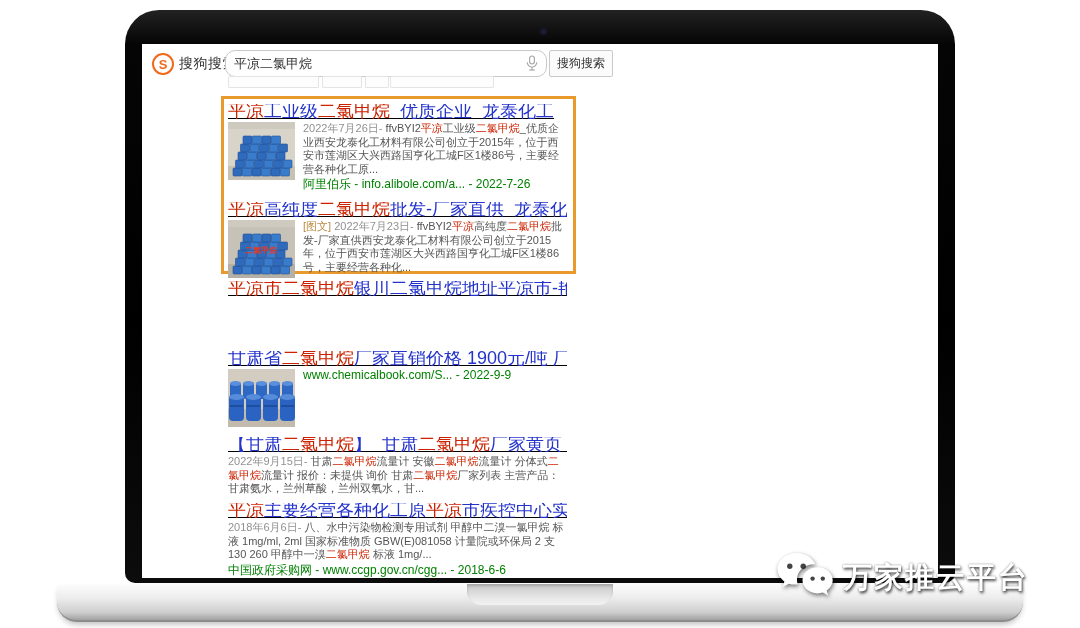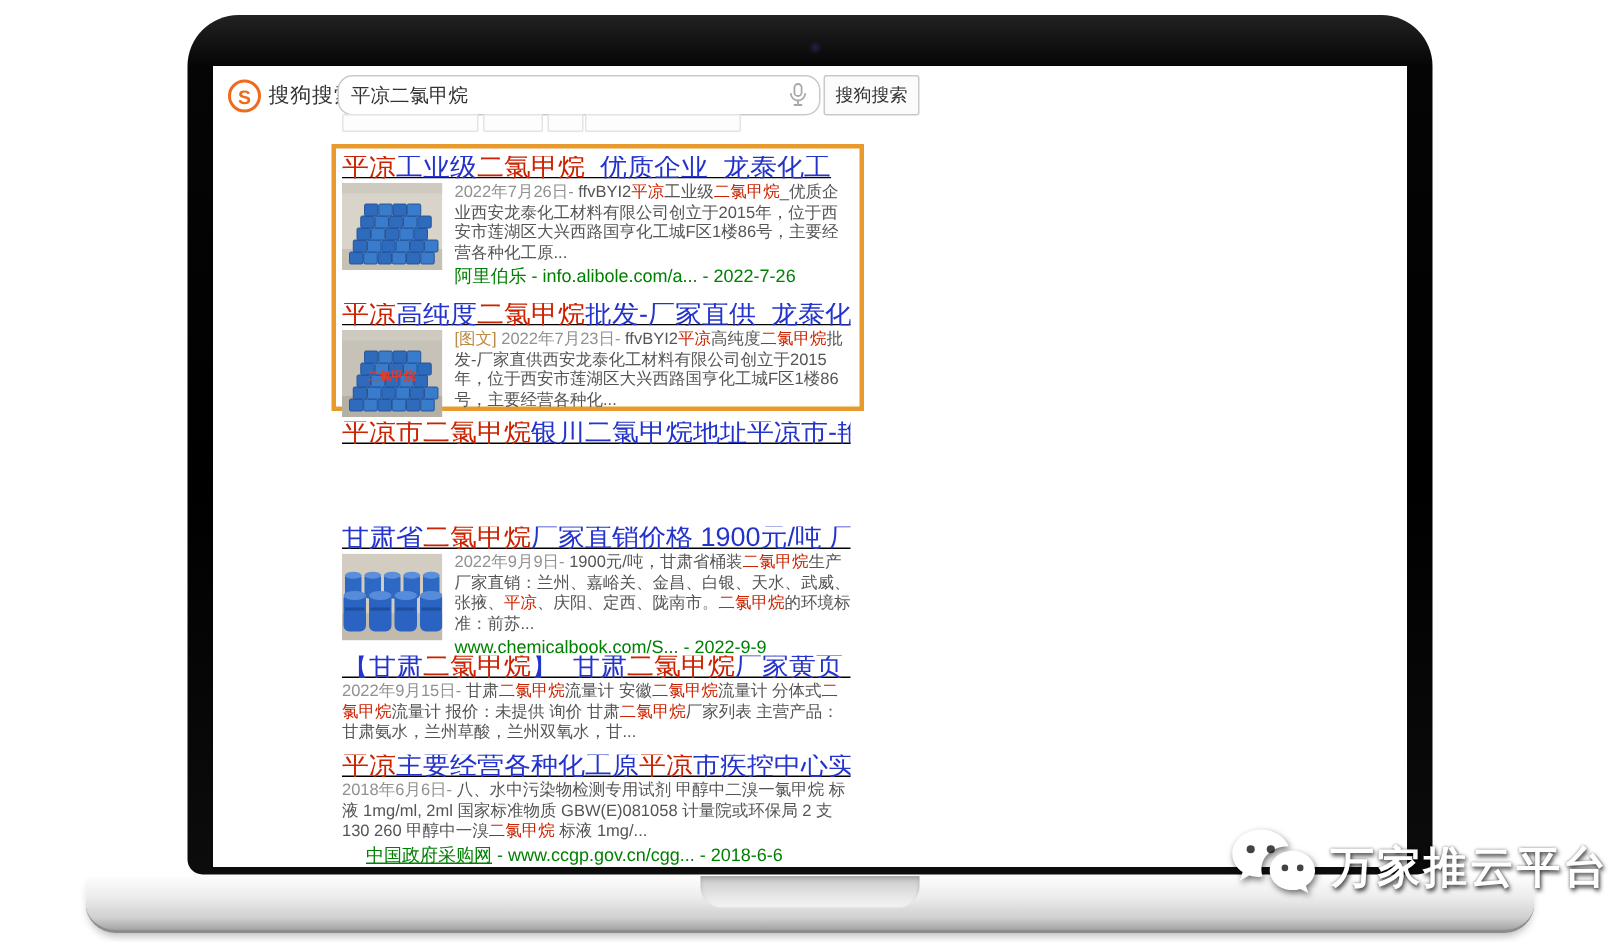--- a/index.html
+++ b/index.html
@@ -68,24 +68,24 @@
     display:block;font-size:18px;line-height:15px;margin-bottom:3px;
     text-decoration:underline;white-space:nowrap;overflow:hidden;cursor:pointer;
   }
   .tn{color:#2333cc;} .th{color:#cc2200;}
   .r-body{display:flex;gap:8px;}
   .thumb{width:67px;height:58px;flex:none;overflow:hidden;cursor:pointer;}
   .r-right{flex:1;min-width:0;}
   .r-desc{font-size:11px;line-height:13.5px;margin:0 0 2px;color:#555;}
   .c-text{color:#555;} .c-date{color:#919191;} .c-hl{color:#cc2200;} .c-tag{color:#bd8a43;}
   .r-footer{font-size:12px;line-height:13px;color:#008000;}
-  .c-site{color:#008000;} .c-url{color:#008000;} .c-siteu{color:#008000;text-decoration:underline;margin-left:16px;}
+  .c-site{color:#008000;} .c-url{color:#008000;} .c-siteu{color:#008000;}
   
   .watermark{
-    position:absolute;left:820px;top:550px;display:flex;align-items:center;gap:9px;z-index:10;text-align:center;
+    position:absolute;left:776px;top:550px;display:flex;align-items:center;gap:9px;z-index:10;text-align:center;
   }
   .wechat-icon{filter:drop-shadow(1px 2px 2px rgba(0,0,0,.55));}
   .wm-text{
     font-size:29px;font-weight:bold;color:#ffffff;letter-spacing:2px;
     text-shadow:1px 2px 3px rgba(0,0,0,.7),0 0 2px rgba(0,0,0,.45);
   }
 </style>
 </head>
 <body>
 
@@ -228,21 +228,20 @@
                 <ellipse cx="25.5" cy="28" rx="7.5" ry="3" fill="#568cda"></ellipse>
                 <rect x="19" y="36" width="13" height="2" fill="#1d4f9e"></rect>
                 <rect x="35" y="26" width="15" height="26" rx="4" fill="#2a63c2"></rect>
                 <ellipse cx="42.5" cy="28" rx="7.5" ry="3" fill="#568cda"></ellipse>
                 <rect x="36" y="36" width="13" height="2" fill="#1d4f9e"></rect>
                 <rect x="52" y="26" width="15" height="26" rx="4" fill="#2a63c2"></rect>
                 <ellipse cx="59.5" cy="28" rx="7.5" ry="3" fill="#568cda"></ellipse>
                 <rect x="53" y="36" width="13" height="2" fill="#1d4f9e"></rect>
               </svg></div>
             <div class="r-right">
-              <p class="r-desc"><span class="c-date">2022年9月9日- </span><span class="c-text">1900元/吨，甘肃省桶装</span><span class="c-hl">二氯甲烷</span><span class="c-text">生产厂家直销：兰州、嘉峪关、金昌、白银、天水、武威、张掖、</span><span class="c-hl">平凉</span><span class="c-text">、庆阳、定西、陇南市。</span><span class="c-hl">二氯甲烷</span><span class="c-text">的环境标准：前苏...</span></p>
               <div class="r-footer"><span class="c-url">www.chemicalbook.com/S... - 2022-9-9</span></div>
             </div>
           </div>
         </div>
         <div class="result" style="top: 393px;">
           <a class="r-title"><span class="tn">【甘肃</span><span class="th">二氯甲烷</span><span class="tn">】_甘肃</span><span class="th">二氯甲烷</span><span class="tn">厂家黄页_甘肃</span><span class="th">二氯甲烷</span><span class="tn">价格_顺企网</span></a>
           <div class="r-body">
             <div class="r-right">
               <p class="r-desc"><span class="c-date">2022年9月15日- </span><span class="c-text">甘肃</span><span class="c-hl">二氯甲烷</span><span class="c-text">流量计 安徽</span><span class="c-hl">二氯甲烷</span><span class="c-text">流量计 分体式</span><span class="c-hl">二氯甲烷</span><span class="c-text">流量计 报价：未提供 询价 甘肃</span><span class="c-hl">二氯甲烷</span><span class="c-text">厂家列表 主营产品： 甘肃氨水，兰州草酸，兰州双氧水，甘...</span></p>
             </div>

